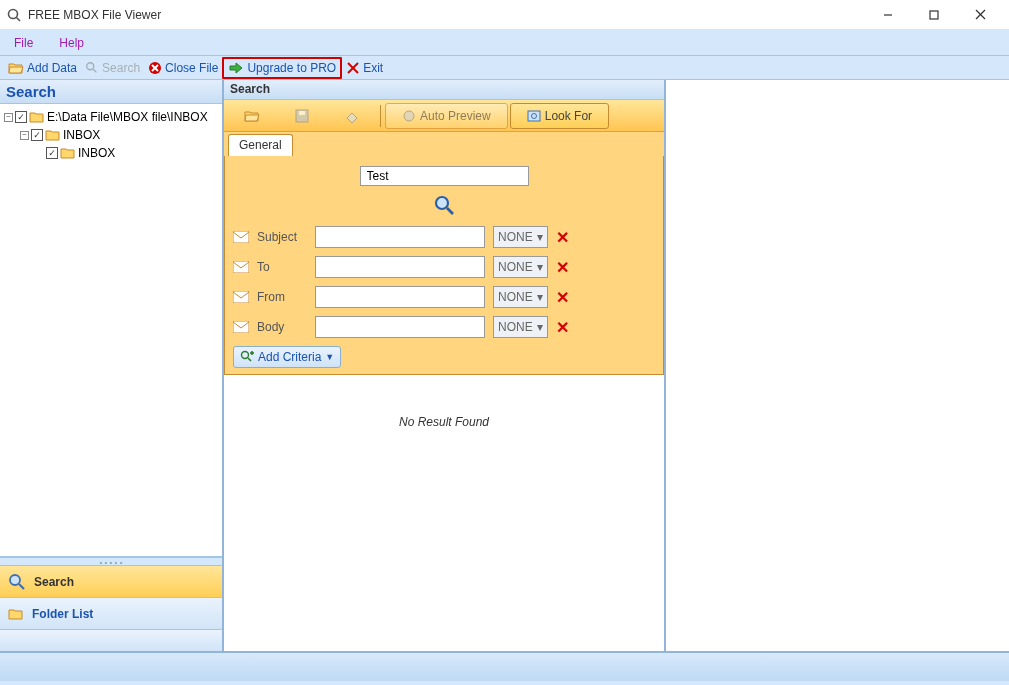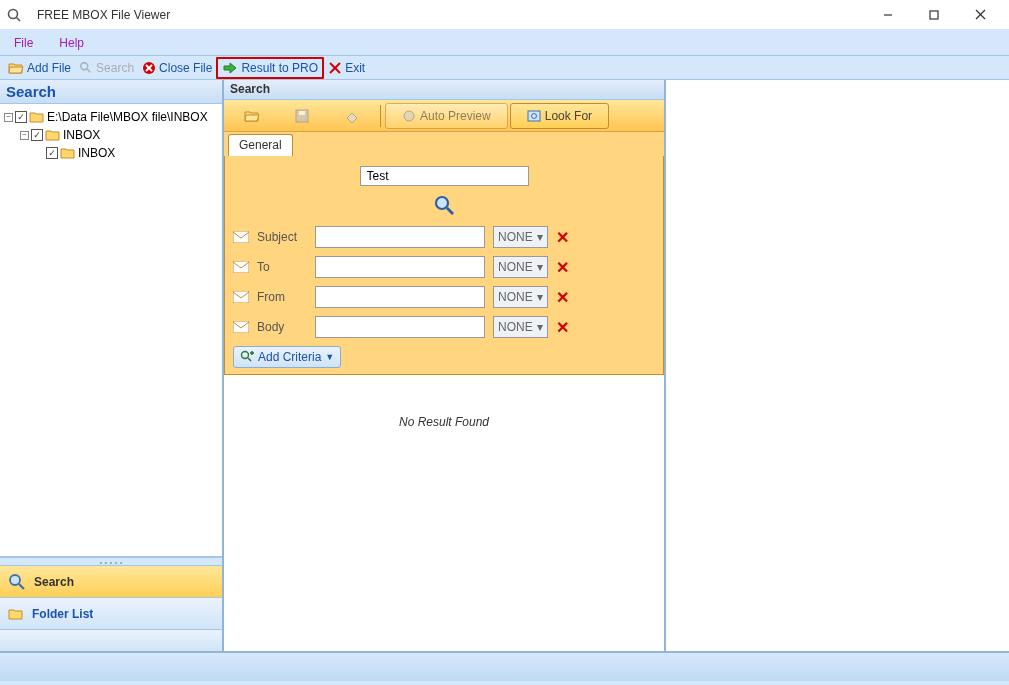--- a/index.html
+++ b/index.html
@@ -1,19 +1,19 @@
 <!DOCTYPE html>
 <html><head>
 <meta charset="utf-8">
 <style>
 * { box-sizing: border-box; margin: 0; padding: 0; font-family: "Segoe UI", Tahoma, sans-serif; font-size: 12px; }
 html, body { width: 1009px; height: 685px; background: #d5e8fb; overflow: hidden; }
 
 .titlebar { height: 30px; background: #fff; display: flex; align-items: center; padding: 0 6px; border-bottom: 1px solid #d8e6f5; }
-.titlebar .title { margin-left: 15px; flex: 1; color: #333; }
+.titlebar .title { margin-left: 6px; flex: 1; color: #333; }
 .titlebar .winbtn { width: 46px; height: 28px; display: flex; align-items: center; justify-content: center; }
 
 .menubar { height: 26px; background: #d5e8fb; display: flex; align-items: center; padding: 0 8px; border-bottom: 1px solid #a2c7e6; gap: 14px; }
 .menubar span { color: #a21caf; padding: 3px 6px; }
 
 .toolbar { height: 24px; background: #d5e8fb; display: flex; align-items: center; padding: 0 4px; border-bottom: 1px solid #a2c7e6; }
 .toolbar .tbitem { display: flex; align-items: center; gap: 3px; padding: 2px 4px; color: #1b53b0; white-space: nowrap; }
 .toolbar .highlight { border: 2px solid #d40000; border-radius: 1px; }
 
 .content { display: flex; height: 571px; }
@@ -92,42 +92,42 @@
   <span>File</span>
   <span>Help</span>
 </div>
 
 <div class="toolbar">
   <div class="tbitem">
     <svg class="folder-icon" viewBox="0 0 16 14">
         <path d="M1 3h5l1 1h7v8H1z" fill="#ffd76b" stroke="#c78b2f"></path>
         <path d="M2 6h13l-2 6H1z" fill="#ffe69a" stroke="#c78b2f"></path>
       </svg>
-    <span>Add File</span>
+    <span>Add Data</span>
   </div>
   <div class="tbitem" style="opacity:.6">
     <svg width="14" height="14" viewBox="0 0 16 16">
         <circle cx="6" cy="6" r="4" fill="none" stroke="#888" stroke-width="1.6"></circle>
         <line x1="9.5" y1="9.5" x2="13" y2="13" stroke="#888" stroke-width="1.6"></line>
       </svg>
     <span style="color:#888">Search</span>
   </div>
   <div class="tbitem">
     <svg width="14" height="14">
         <circle cx="7" cy="7" r="6" fill="#d40000"></circle>
         <line x1="4" y1="4" x2="10" y2="10" stroke="#fff" stroke-width="2"></line>
         <line x1="10" y1="4" x2="4" y2="10" stroke="#fff" stroke-width="2"></line>
       </svg>
     <span>Close File</span>
   </div>
   <div class="tbitem highlight">
     <svg width="16" height="14" viewBox="0 0 16 14">
         <path d="M2 5h6V2l6 5-6 5V9H2z" fill="#3cb043" stroke="#2a7a2f"></path>
       </svg>
-    <span>Result to PRO</span>
+    <span>Upgrade to PRO</span>
   </div>
   <div class="tbitem">
     <svg width="14" height="14">
         <line x1="2" y1="2" x2="12" y2="12" stroke="#d40000" stroke-width="2"></line>
         <line x1="12" y1="2" x2="2" y2="12" stroke="#d40000" stroke-width="2"></line>
       </svg>
     <span>Exit</span>
   </div>
 </div>
 

